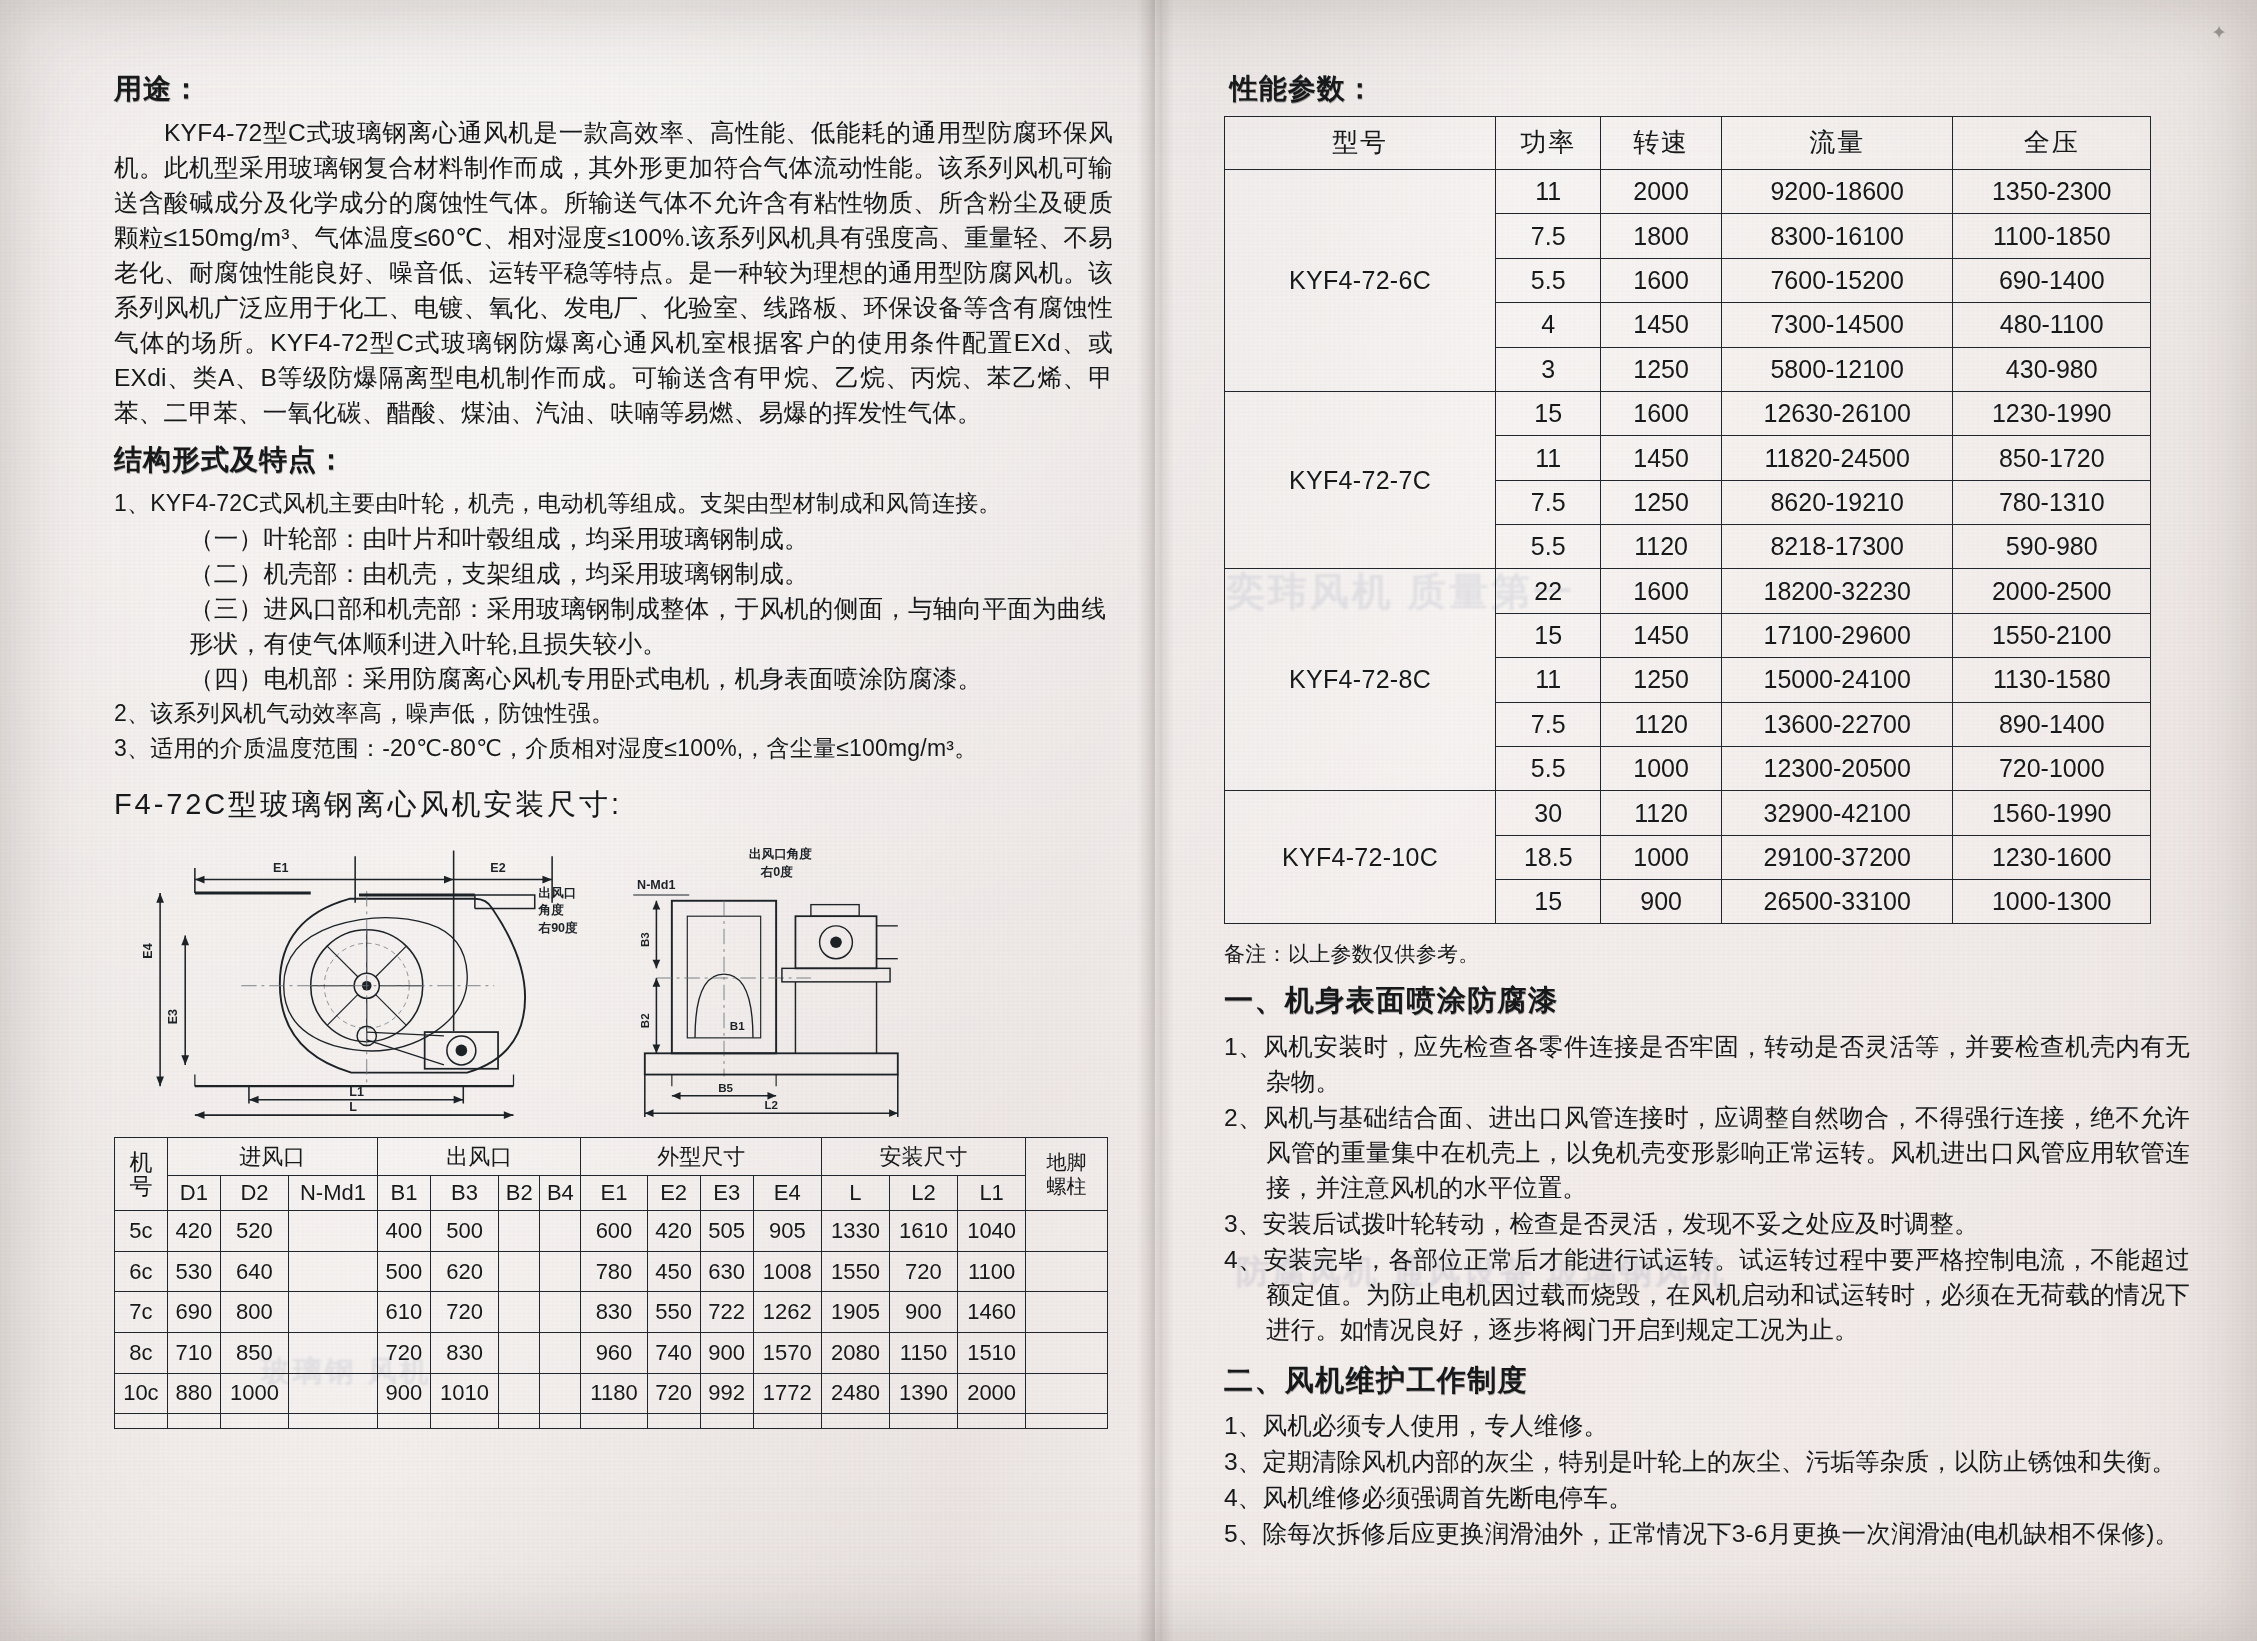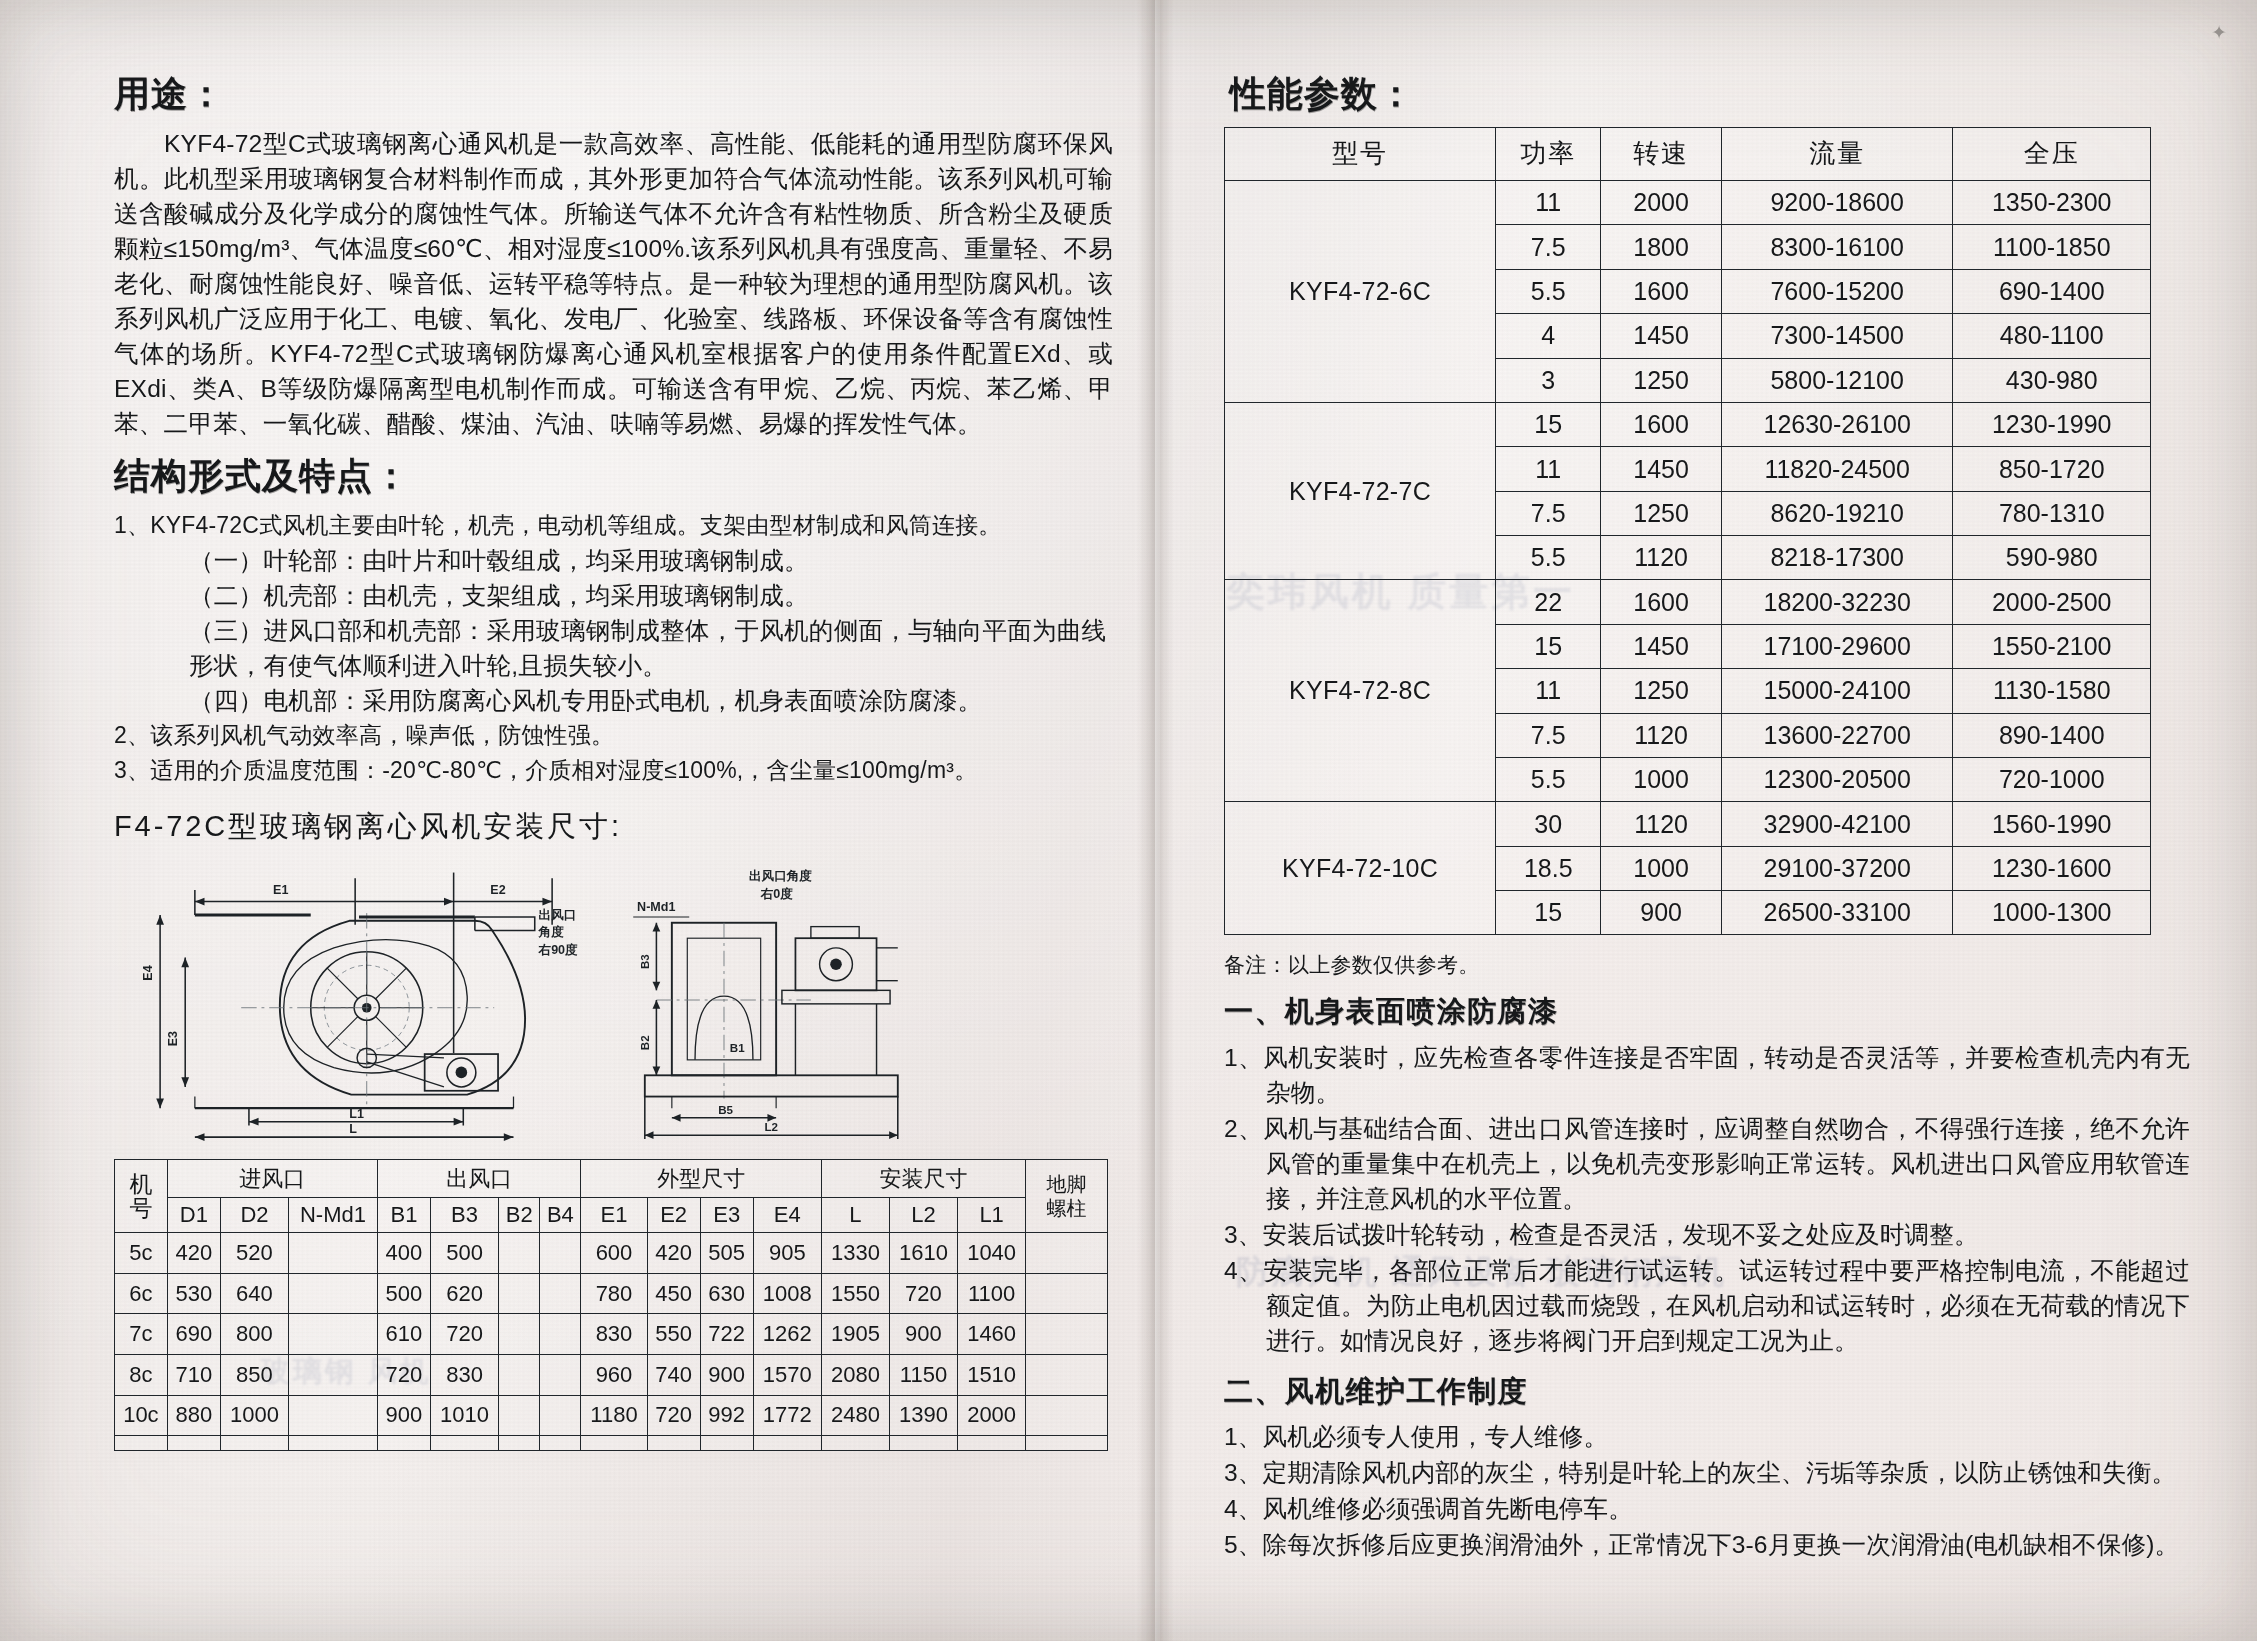--- a/index.html
+++ b/index.html
@@ -63,21 +63,21 @@
     color: #2a3b6e;
     font-weight: 700;
     letter-spacing: 2.9px;
     white-space: nowrap;
   }
   
   .col-left  { position: absolute; left: 114px;  top: 70px;  width: 999px; }
   .col-right { position: absolute; left: 1224px; top: 70px;  width: 966px; }
 
   h2.sec {
-    font-size: 36px;
+    font-size: 28px;
     font-weight: 700;
     margin: 0 0 6.8px 0;
     letter-spacing: 1px;
     text-shadow: 0.5px 0.5px 0 rgba(0,0,0,0.35);
   }
   .body-p {
     font-size: 24.6px;
     line-height: 35px;
     text-align: justify;
     margin: 0 0 3.9px 0;

